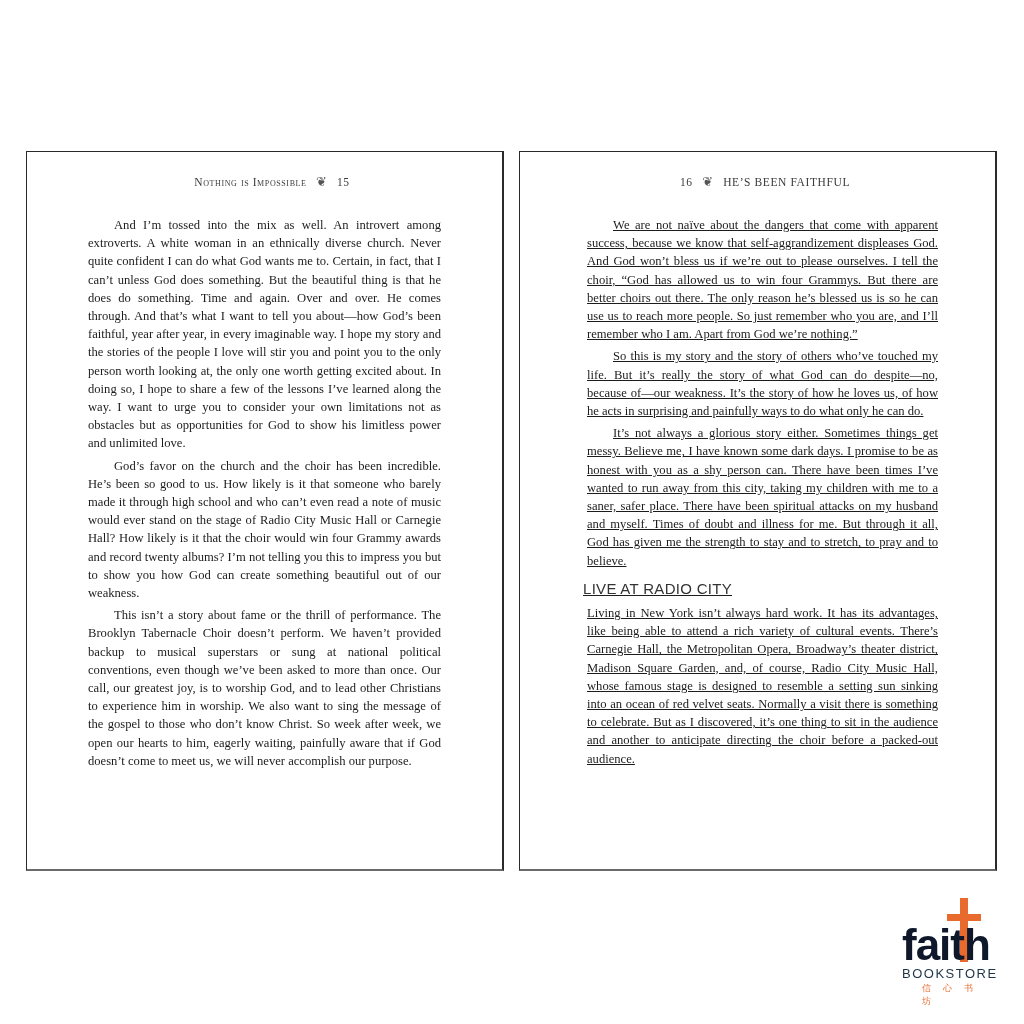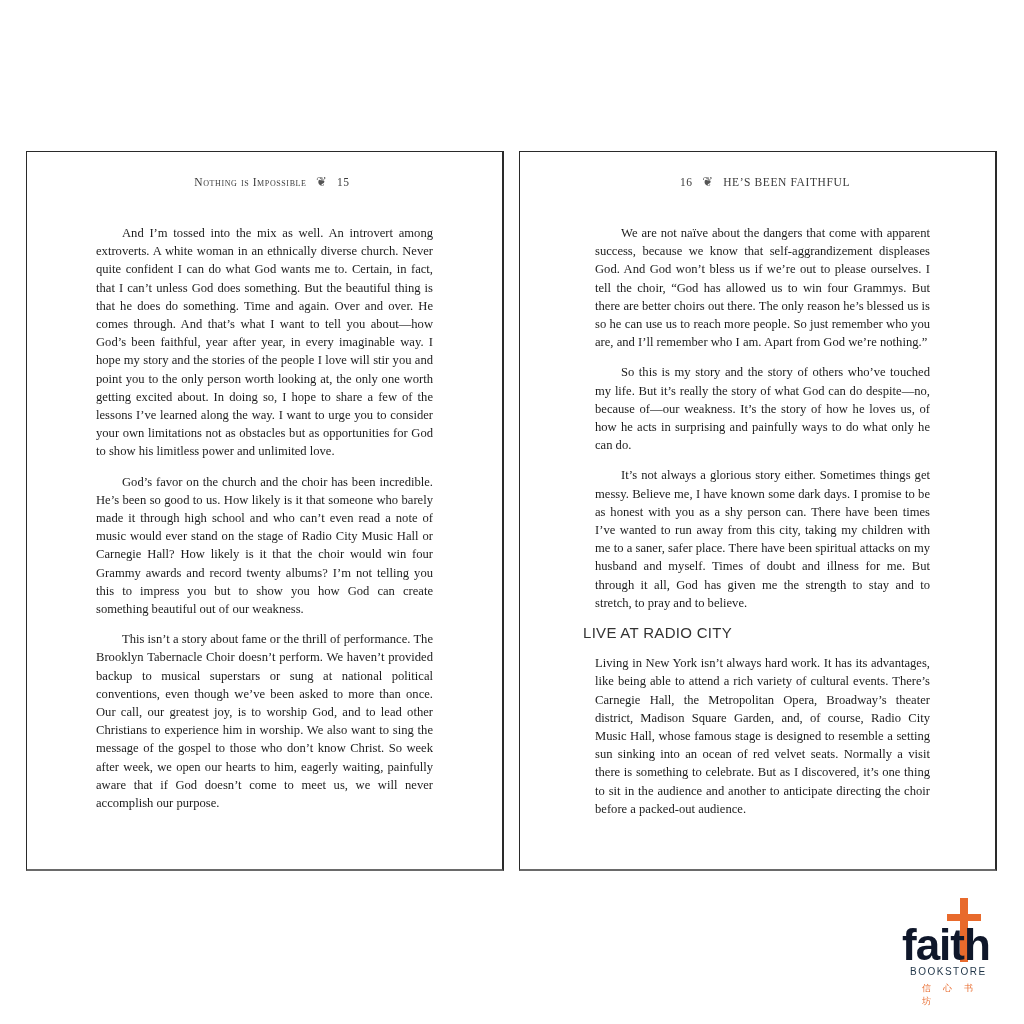--- a/index.html
+++ b/index.html
@@ -3,29 +3,29 @@
 <meta charset="utf-8">
 <style>
   html, body { margin:0; padding:0; }
   body { width:1024px; height:1024px; background:#ffffff; position:relative; overflow:hidden; font-family:"Liberation Serif", "DejaVu Serif", serif; color:#1c1c1c; }
   .page { position:absolute; top:151px; width:478px; height:720px; border:1px solid #2a2a2a; border-bottom:2px solid #6a6a6a; border-right:2px solid #2a2a2a; background:#fff; box-sizing:border-box; }
   .page.left { left:26px; }
   .page.right { left:519px; }
   .running-head { position:absolute; top:22px; left:15px; right:0; text-align:center; font-size:11.5px; letter-spacing:0.6px; color:#3a3a3a; font-variant:small-caps; }
   .running-head .orn { display:inline-block; margin:0 6px; color:#555; font-size:13px; }
   .body { position:absolute; left:57px; right:57px; top:60px; font-size:12.6px; line-height:18.2px; text-align:justify; hyphens:manual; }
-  .page.right .body { left:63px; right:53px; }
-  .body p { margin:12px; text-indent:26px; }
+  .page.right .body { left:63px; right:53px;text-decoration:underline; }
+  .body p { margin:4px; text-indent:26px; }
   .body p.noindent { text-indent:0; }
   .section-head { font-family:"Liberation Sans", "DejaVu Sans", sans-serif; font-size:15px; letter-spacing:0.3px; color:#333; margin:10px 0 6px 0; }
   .logo { position:absolute; left:902px; top:898px; width:96px; height:104px; }
   .logo .word { position:absolute; left:0; top:22px; font-family:"Liberation Sans", "DejaVu Sans", sans-serif; font-size:44px; font-weight:bold; color:#0f172a; letter-spacing:-1px; }
   .logo .cross-v { position:absolute; left:58px; top:0; width:8px; height:64px; background:#e86a2c; }
   .logo .cross-h { position:absolute; left:45px; top:16px; width:34px; height:7px; background:#e86a2c; }
-  .logo .sub { position:absolute; left:8px; top:68px; font-family:"Liberation Sans", "DejaVu Sans", sans-serif; font-size:10px; letter-spacing:1.5px; color:#1f3447; }
+  .logo .sub { position:absolute; left:0; top:68px; font-family:"Liberation Sans", "DejaVu Sans", sans-serif; font-size:13px; letter-spacing:1.5px; color:#1f3447; }
   .logo .cn { position:absolute; left:20px; top:84px; font-size:9px; letter-spacing:12px; color:#e86a2c; }
 </style>
 </head>
 <body>
 
 <div class="page left">
   <div class="running-head">
     <span>Nothing is Impossible</span>
     <span class="orn">❦</span>
     <span>15</span>

